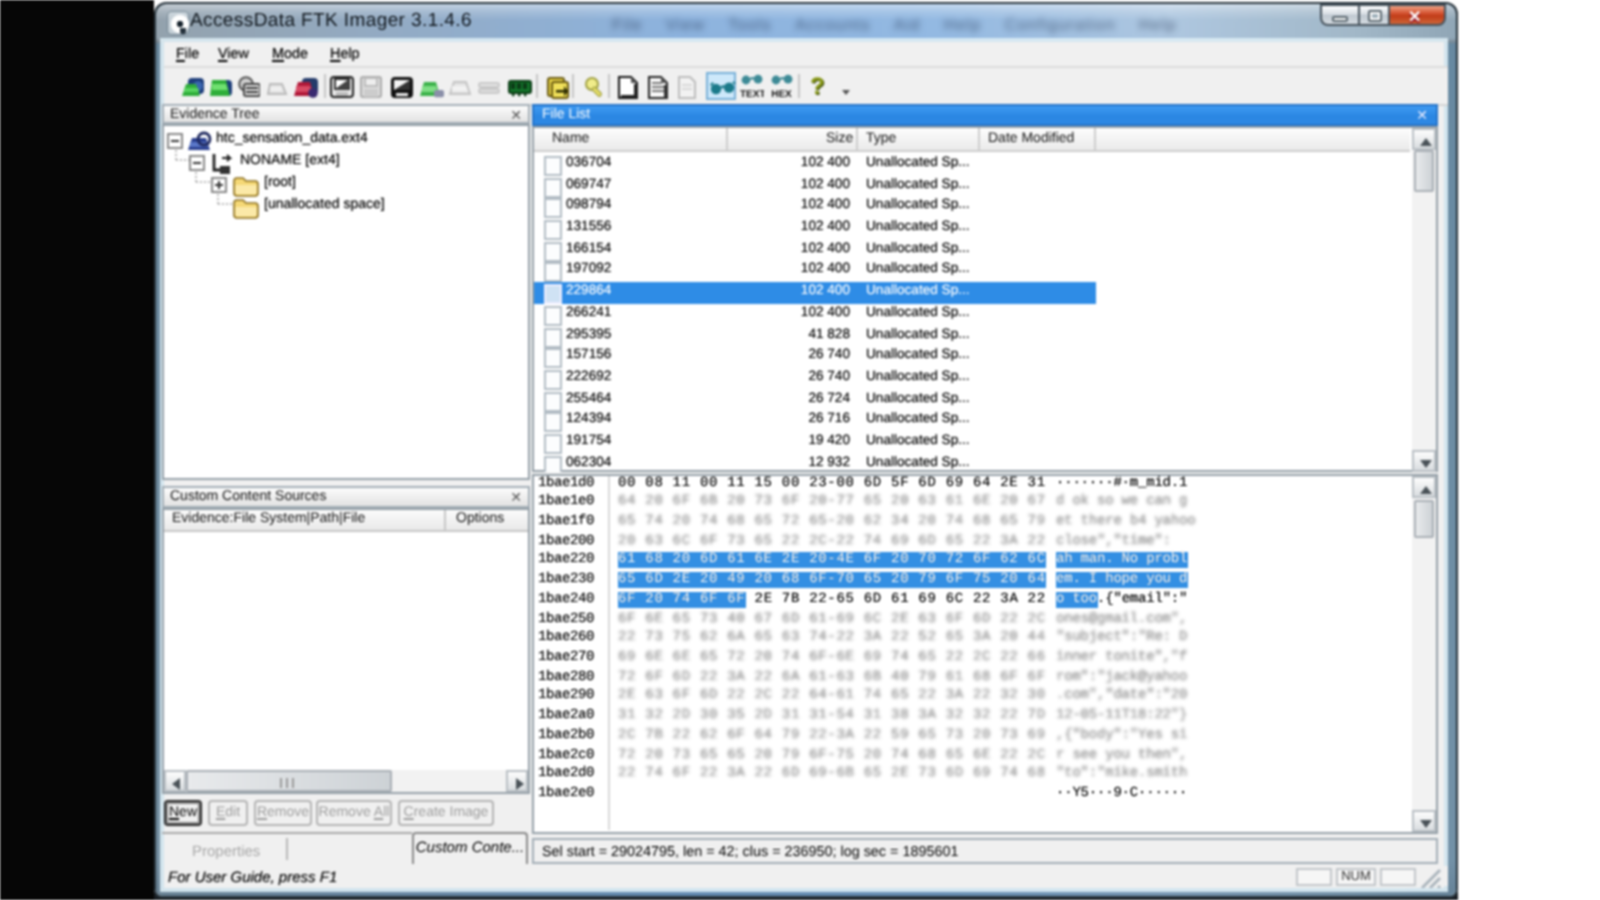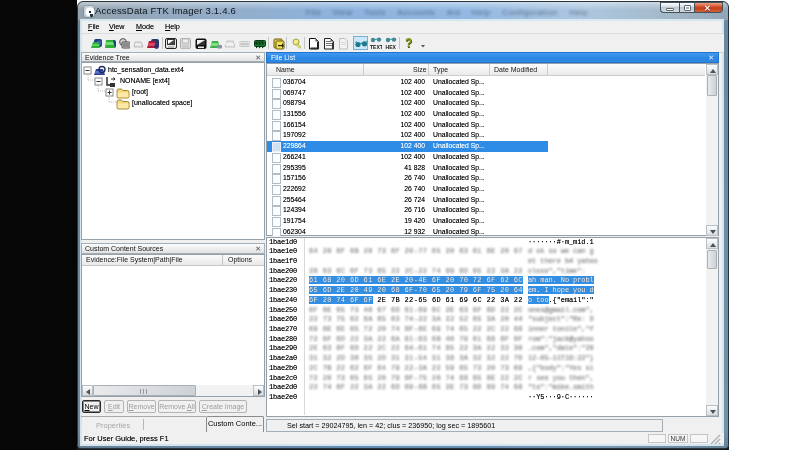--- a/index.html
+++ b/index.html
@@ -391,35 +391,37 @@
 </div>
 <div class="abs btn btnon" style="left:82px;top:400px;width:19px;"><u>N</u>ew</div>
 <div class="abs btn" style="left:104px;top:400px;width:20px;"><u>E</u>dit</div>
 <div class="abs btn" style="left:127px;top:400px;width:29px;"><u>R</u>emove</div>
 <div class="abs btn" style="left:158px;top:400px;width:38px;">Remove <u>A</u>ll</div>
 <div class="abs btn" style="left:199px;top:400px;width:48px;"><u>C</u>reate Image</div>
 <div class="abs" style="left:81px;top:416px;width:125px;height:1px;background:#a8a8a8;"></div>
 <div class="abs tabtxt" style="left:96px;top:421px;">Properties</div>
 <div class="abs" style="left:143px;top:419px;width:1px;height:11px;background:#b8b8b8;"></div>
 <div class="abs tabtxt" style="left:148px;top:421px;margin-top:11px;">Hex Value Int...</div>
-<div class="abs" style="left:206px;top:416px;width:58px;height:16px;border:1px solid #8a8a8a;border-bottom:none;border-radius:2px 2px 0 0;background:#f0f0f0;font-size:7.5px;color:#000;text-align:center;line-height:14px;box-sizing:border-box;">Custom Conte...</div>
+<div class="abs" style="left:206px;top:416px;width:58px;height:16px;border:1px solid #8a8a8a;border-bottom:none;border-radius:2px 2px 0 0;background:#f0f0f0;font-size:7.5px;color:#000;text-align:center;line-height:14px;box-sizing:border-box;font-style:italic;">Custom Conte...</div>
 <div class="abs pbody" style="left:266px;top:237px;width:453px;height:180px;"></div>
 <div class="abs" style="left:268px;top:237.5px;width:436px;height:178px;overflow:hidden;font-family:'Liberation Mono',monospace;color:#000;">
       <div class="hsep"></div>
       <div class="hr">
         <span class="off">1bae1d0</span>
+        <span class="by">00 08 11 00 11 15 00 23-00 6D 5F 6D 69 64 2E 31</span>
         <span class="as">·······#·m_mid.1</span>
       </div>
       <div class="hr">
         <span class="off">1bae1e0</span>
         <span class="by bl">64 20 6F 6B 20 73 6F 20-77 65 20 63 61 6E 20 67</span>
         <span class="as bl">d ok so we can g</span>
       </div>
       <div class="hr">
         <span class="off">1bae1f0</span>
+        <span class="by bl">65 74 20 74 68 65 72 65-20 62 34 20 74 68 65 79</span>
         <span class="as bl">et there b4 yahoo</span>
       </div>
       <div class="hr">
         <span class="off">1bae200</span>
         <span class="by bl">20 63 6C 6F 73 65 22 2C-22 74 69 6D 65 22 3A 22</span>
         <span class="as bl"> close","time":</span>
       </div>
       <div class="hr">
         <span class="off">1bae220</span>
         <span class="by"><span class="hl">61 68 20 6D 61 6E 2E 20-4E 6F 20 70 72 6F 62 6C</span></span>
@@ -487,23 +489,23 @@
     </div>
 <div class="abs" style="left:706px;top:238px;width:12px;height:178px;background:#f2f2f2;">
   <div class="sbtn" style="left:0;top:0;width:12px;height:11px;">
         <span class="arr up"></span>
       </div>
   <div class="sthumb" style="left:1px;top:12px;width:10px;height:19px;"></div>
   <div class="sbtn" style="left:0;top:167px;width:12px;height:11px;">
         <span class="arr dn"></span>
       </div>
 </div>
-<div class="abs" style="left:266px;top:419px;width:397px;height:13px;background:#f0f0f0;border:1px solid #a3aeb6;box-sizing:border-box;font-size:7.2px;color:#000;line-height:11px;padding-left:20px;">Sel start = 29024795, len = 42; clus = 236950; log sec = 1895601</div>
+<div class="abs" style="left:266px;top:419px;width:453px;height:13px;background:#f0f0f0;border:1px solid #a3aeb6;box-sizing:border-box;font-size:7.2px;color:#000;line-height:11px;padding-left:4px;">Sel start = 29024795, len = 42; clus = 236950; log sec = 1895601</div>
 <div class="abs" style="left:82px;top:433px;width:642px;height:10px;background:#f0f0f0;"></div>
-<div class="abs" style="left:84px;top:434px;font-size:7.5px;color:#000;text-shadow:0 0 0.5px rgba(0,0,0,.45);">For User Guide, press F1</div>
+<div class="abs" style="left:84px;top:434px;font-size:7.5px;color:#000;text-shadow:0 0 0.5px rgba(0,0,0,.45);font-style:italic;">For User Guide, press F1</div>
 <div class="abs statbox" style="left:648px;top:434px;width:18px;"></div>
 <div class="abs statbox" style="left:668px;top:434px;width:20px;text-align:center;">NUM</div>
 <div class="abs statbox" style="left:690px;top:434px;width:18px;"></div>
 <svg class="abs" style="left:710px;top:434px;" width="11" height="10">
       <g stroke="#aab4bc" stroke-width="1.4">
         <line x1="10" y1="1" x2="1" y2="10"></line>
         <line x1="10" y1="5" x2="5" y2="10"></line>
         <line x1="10" y1="9" x2="9" y2="10"></line>
       </g>
     </svg>

